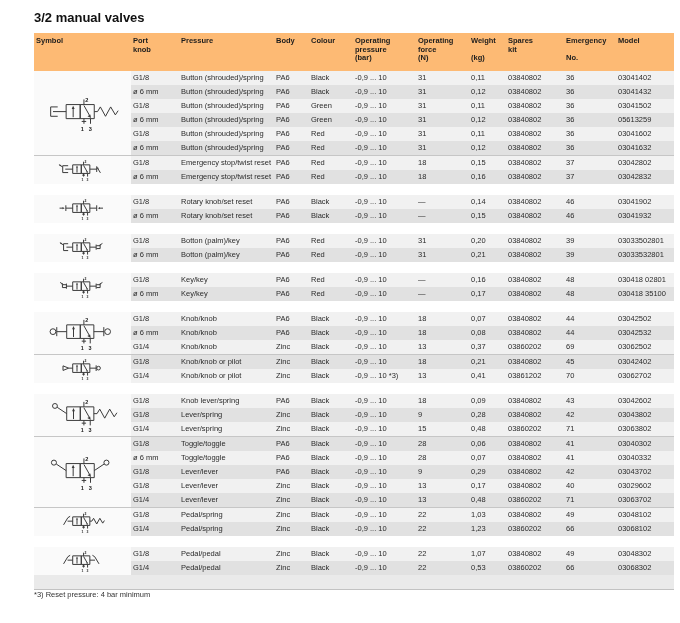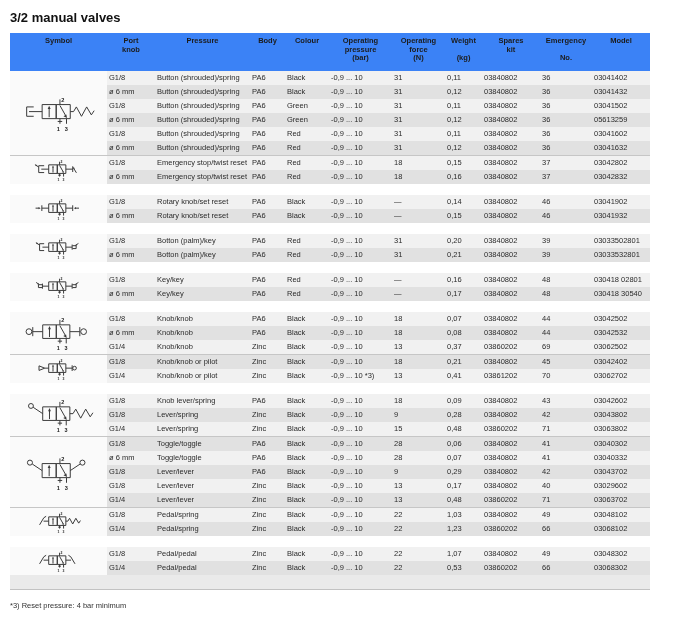--- a/index.html
+++ b/index.html
@@ -1,51 +1,51 @@
 <!DOCTYPE html>
 <html><head>
 <meta charset="utf-8">
 <style>
   html,body { margin:0; padding:0; }
   body {
     width:680px; height:623px; background:#ffffff;
     font-family:"Liberation Sans", sans-serif; color:#2b2b2b;
     overflow:hidden;
   }
-  .page { padding:8px 0 0 10px; }
+  .page { padding:8px 0 0 34px; }
   .title {
     font-size:13px; font-weight:bold; color:#111;
     margin:2px 0 8px 0;
   }
   table.vtable { border-collapse:collapse; width:640px; table-layout:fixed; }
   thead td {
-    background:#3b82f6; font-weight:bold; font-size:7.5px; line-height:8.5px;
+    background:#fdba74; font-weight:bold; font-size:7.5px; line-height:8.5px;
     vertical-align:top; padding:4px 2px 3px 2px; white-space:pre-line;
-    color:#1c1c1c; height:31px;text-align:center;
+    color:#1c1c1c; height:31px;
   }
   tbody td {
     font-size:7.5px; line-height:14px; height:14px; padding:0 2px;
     white-space:nowrap; overflow:hidden; color:#2b2b2b;
   }
   tr.light td { background:#f1f1f1; }
   tr.dark  td { background:#e1e1e1; }
   tbody td.sym { background:#fafafa; text-align:center; vertical-align:middle; padding:0; }
   tr.gap td { background:#ffffff; height:11px; line-height:11px; padding:0; }
   tr.filler td { background:#eaeaea; height:14px; border-bottom:1px solid #c2c2c2; padding:0; }
   tr.gstart td { border-top:1px solid #c6c6c6; }
   .sym svg { display:block; margin:0 auto; }
   .sym svg line, .sym svg path, .sym svg rect, .sym svg circle {
     stroke:#3b3b3b; stroke-width:1; fill:none; vector-effect:non-scaling-stroke;
   }
   .sym svg .f { fill:#3b3b3b; stroke:none; }
   .sym svg text {
     font-size:6px; fill:#222; stroke:none;
     font-family:"Liberation Sans", sans-serif; font-weight:bold;
   }
-  .footnotes { font-size:7.5px; color:#333; margin-top:11px; line-height:9.5px; width:640px; }
+  .footnotes { font-size:7.5px; color:#333; margin-top:0; line-height:9.5px; width:640px; }
 </style>
 </head>
 <body>
 
 <div class="page">
   <div class="title">3/2 manual valves</div>
 
   <table class="vtable">
     <colgroup>
       <col style="width:97px">
@@ -377,21 +377,21 @@
         <tr class="dark">
           <td>ø 6 mm</td>
           <td>Key/key</td>
           <td>PA6</td>
           <td>Red</td>
           <td>-0,9 ... 10</td>
           <td>—</td>
           <td>0,17</td>
           <td>03840802</td>
           <td>48</td>
-          <td>030418 30540</td>
+          <td>030418 35100</td>
         </tr>
         <tr class="gap">
           <td colspan="11"></td>
         </tr>
         <tr class="light">
           <td class="sym" rowspan="3">
             <svg viewBox="0 0 96 42" width="90" height="38" preserveAspectRatio="xMidYMid meet">
               <rect x="30" y="12" width="15" height="15"></rect>
               <rect x="45" y="12" width="15" height="15"></rect>
               <line x1="49" y1="12" x2="49" y2="6.5"></line>

